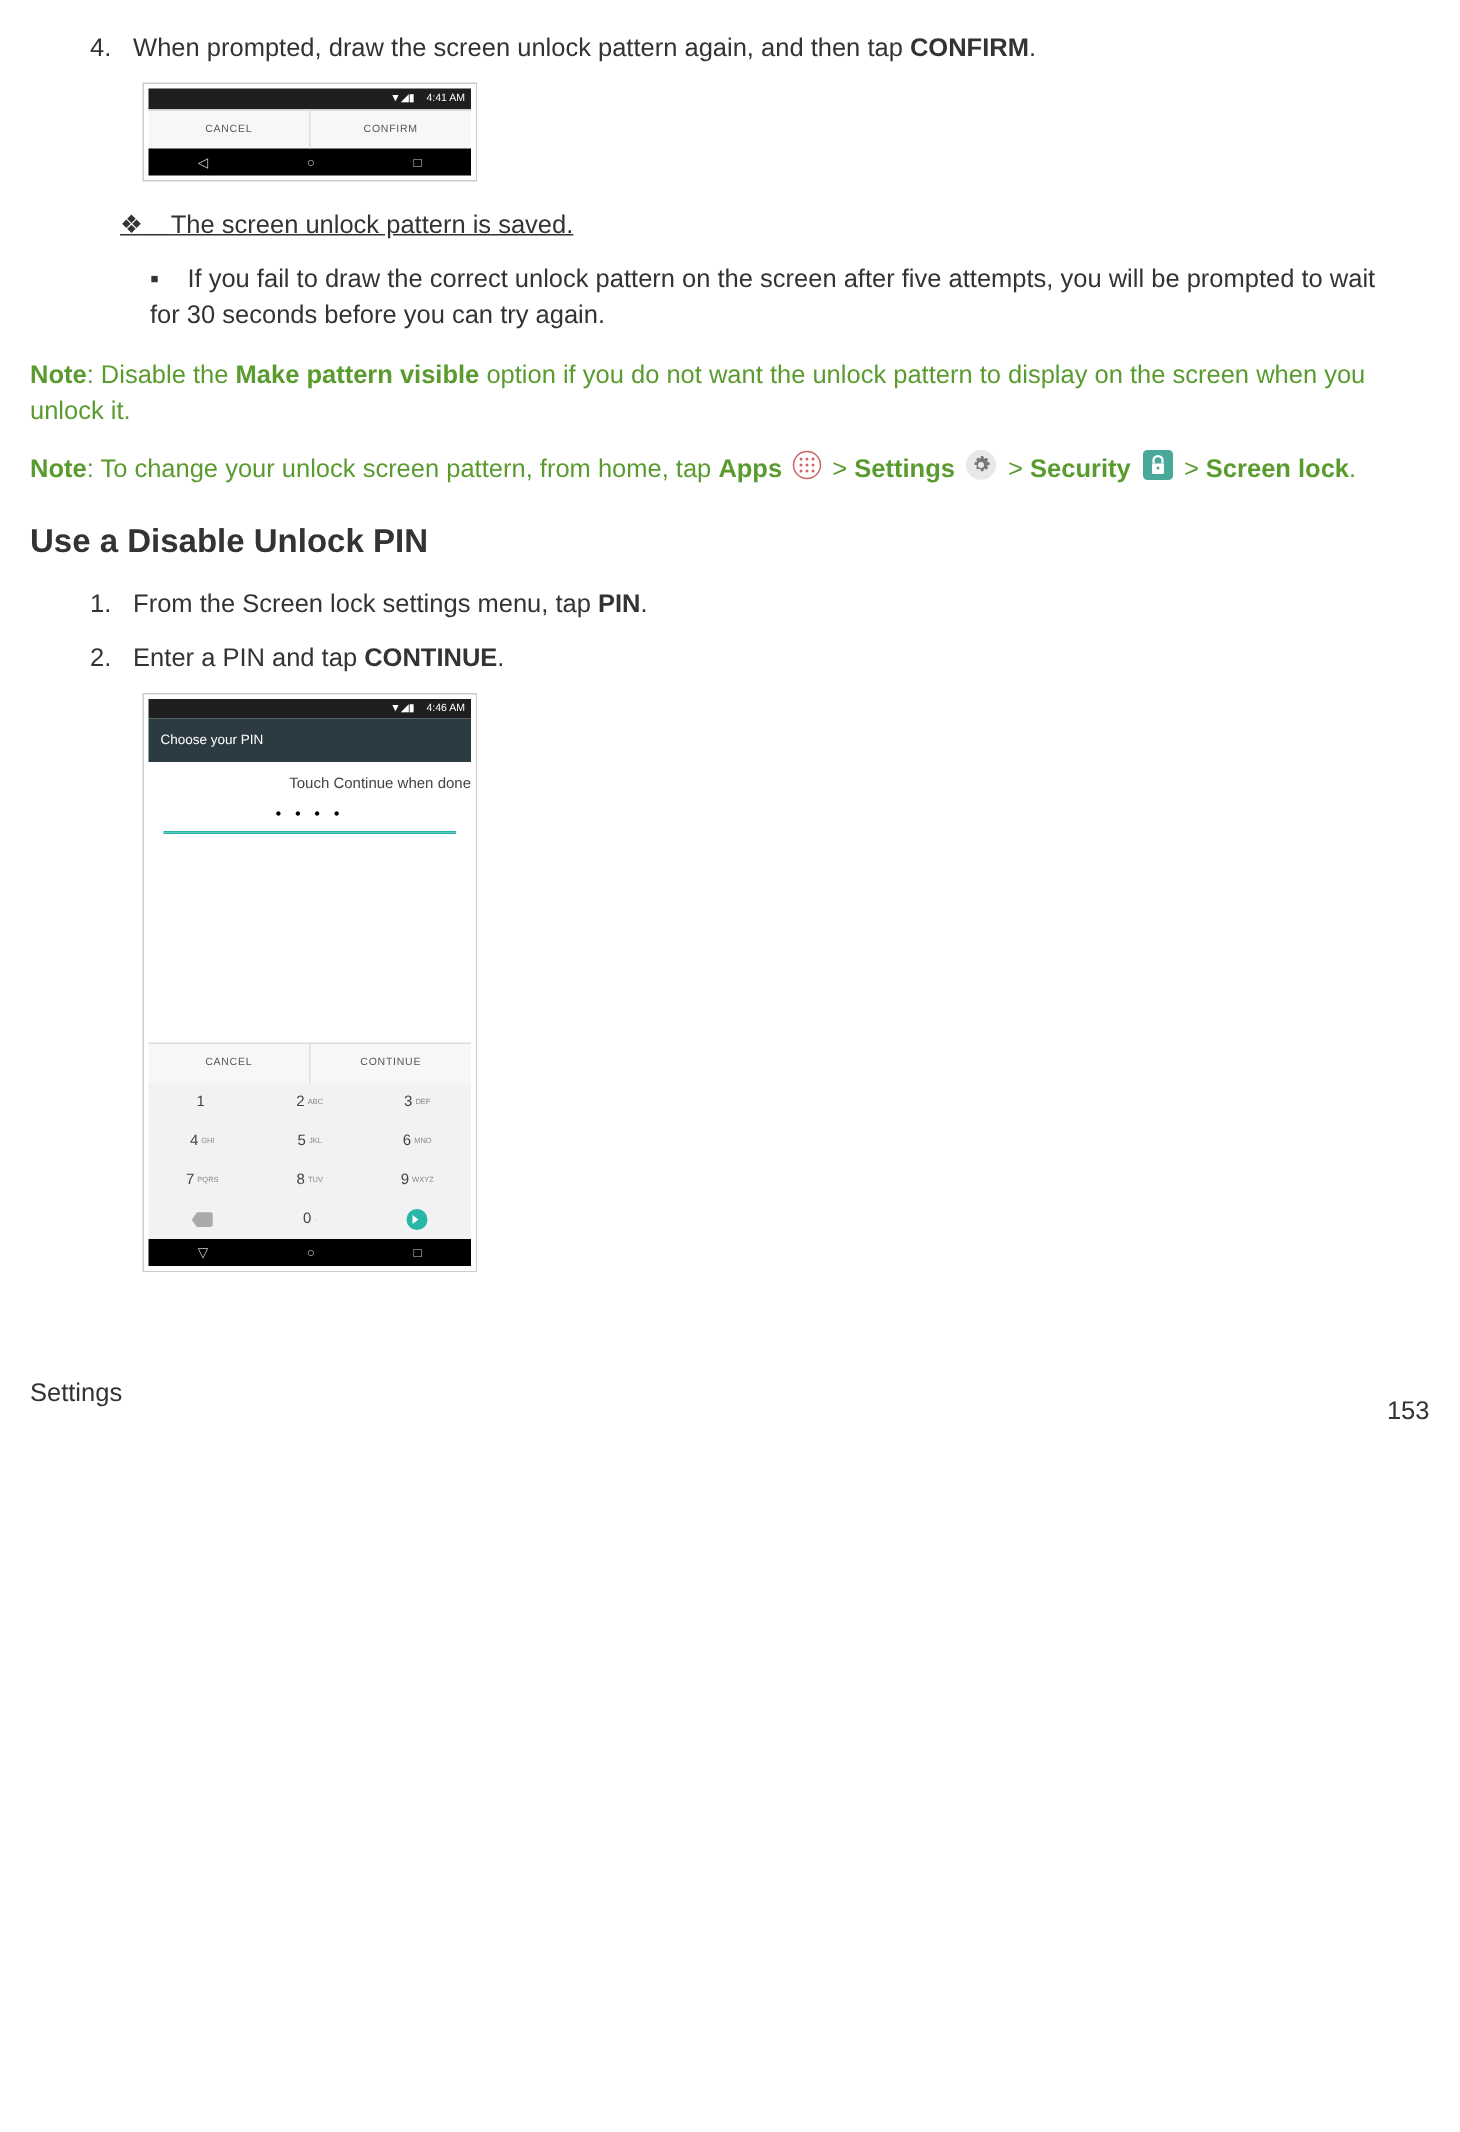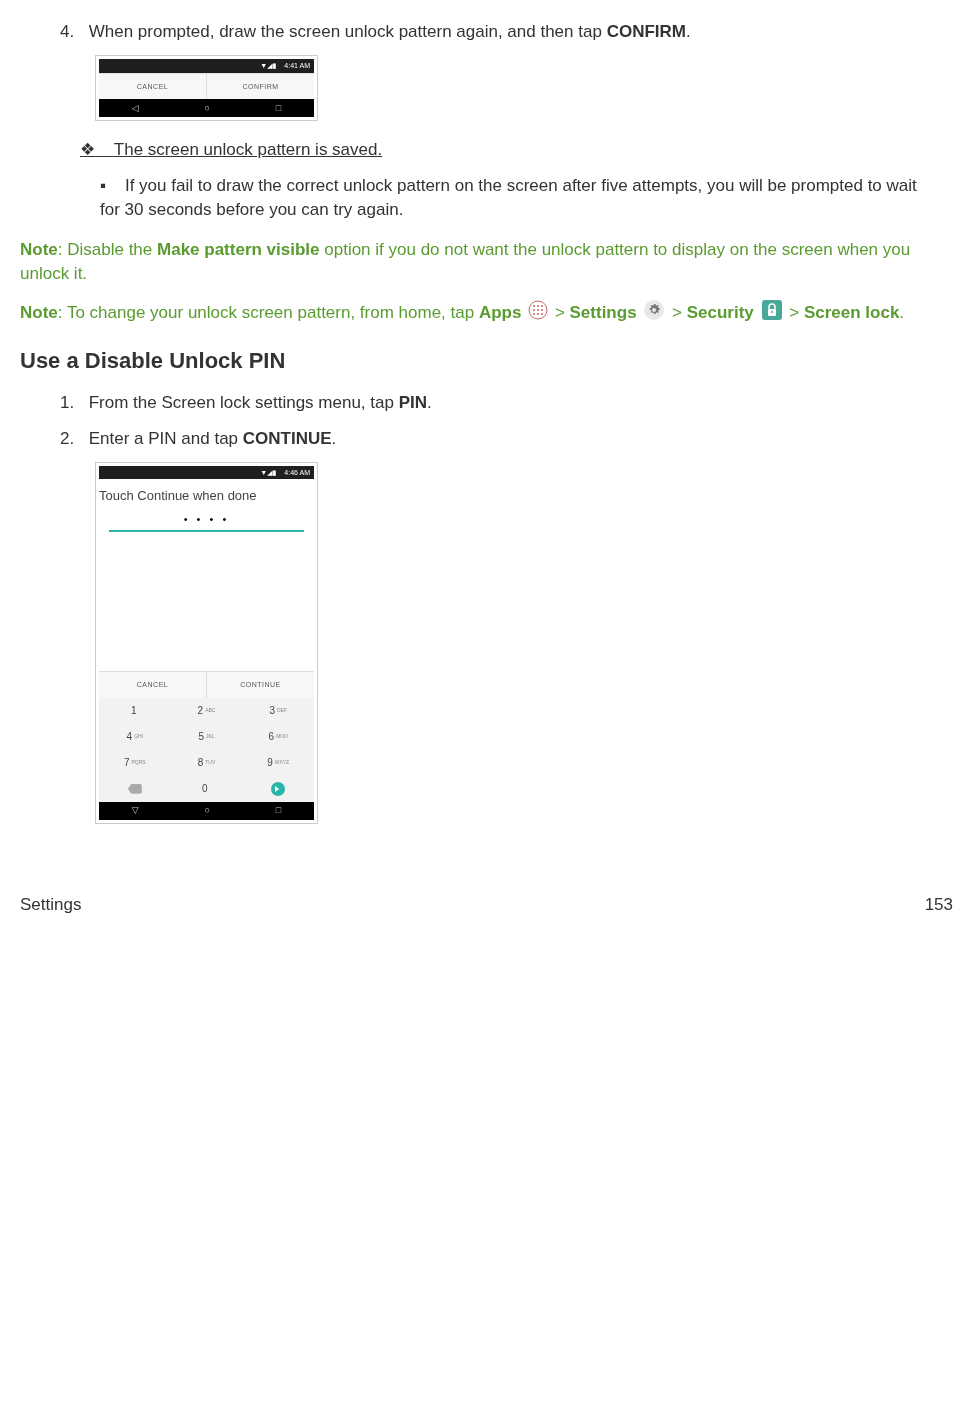--- a/index.html
+++ b/index.html
@@ -15,21 +15,21 @@
   .step-line { margin: 0 0 12px 40px; }
   .step-num { display:inline-block; width: 24px; }
   .bold { font-weight: bold; }
   .green { color: #5a9b2f; }
   .bullet-diamond { margin: 12px 0 0 60px; text-decoration: underline; }
   .bullet-square { margin: 12px 0 16px 80px; padding-right: 30px; }
   .note { margin: 14px 0; padding-right: 20px;}
   h3 { font-size: 22px; font-weight: bold; margin: 18px 0 14px 0; }
   .icon-inline { display:inline-block; vertical-align: middle; margin: 0 2px; }
   .footer { position: relative; margin-top: 70px; font-size:17px; color:#333; }
-  .footer-right { position:absolute; right:0; top:0; }
+  .footer-right { position:absolute; right:0; top:12px; }
 
   
   .phone {
     width: 215px;
     margin: 4px 0 18px 76px;
     border: 3px solid #fff;
     box-shadow: 0 0 0 1px #ccc;
     font-family: Arial, sans-serif;
   }
   .phone .statusbar {
@@ -53,21 +53,21 @@
   
   .pattern-body { background:#fff; height:260px; position:relative; }
   .pattern-body .subtitle { text-align:center; font-size:8px; color:#666; padding-top:22px; }
   .pattern-grid { position:absolute; left:32px; top:70px; width:150px; height:150px; }
   .dot { position:absolute; width:8px; height:8px; border-radius:50%; background:#888; }
   .dot.sel { background:#28b6a8; width:10px; height:10px; }
   svg.pattern-lines { position:absolute; left:0; top:0; width:150px; height:150px; }
 
   
   .pin-body { background:#fff; }
-  .pin-body .subtitle { text-align:left; font-size:13px; color:#444; padding:8px 0 6px; }
+  .pin-body .subtitle { text-align:right; font-size:10px; color:#444; padding:8px 0 6px; }
   .pin-dots { text-align:center; font-size:11px; letter-spacing:3px; color:#000; padding-bottom:3px; }
   .pin-underline { height:1px; background:#28b6a8; margin:0 10px 0 10px; box-shadow:0 1px 0 #28b6a8; }
   .pin-space { height:140px; }
   .keypad { background:#f2f2f2; }
   .keypad .krow { display:flex; height:26px; }
   .keypad .krow div { flex:1; text-align:center; font-size:10px; color:#444; display:flex; align-items:center; justify-content:center; gap:2px;}
   .keypad .krow div .sub { font-size:5px; color:#888; }
   .keypad .backspace { width:14px; height:10px; background:#aaa; border-radius:2px; clip-path: polygon(25% 0, 100% 0, 100% 100%, 25% 100%, 0 50%); }
   .keypad .enter { width:14px; height:14px; background:#28b6a8; border-radius:50%; position:relative; }
   .keypad .enter::after { content:""; position:absolute; left:4px; top:4px; border-left:4px solid #fff; border-top:3px solid transparent; border-bottom:3px solid transparent; }
@@ -158,20 +158,21 @@
   <span class="step-num">2.</span>
   <span>Enter a PIN and tap </span><span class="bold">CONTINUE</span><span>.</span>
 </div>
 
 <div class="phone">
   <div class="statusbar">
     <span>▼◢▮</span>
     <span class="gap"></span>
     <span>4:46 AM</span>
   </div>
+  <div class="titlebar">Choose your PIN</div>
   <div class="pin-body">
     <div class="subtitle">Touch Continue when done</div>
     <div class="pin-dots">• • • •</div>
     <div class="pin-underline"></div>
     <div class="pin-space"></div>
     <div class="btnrow">
       <div>CANCEL</div>
       <div>CONTINUE</div>
     </div>
     <div class="keypad">

